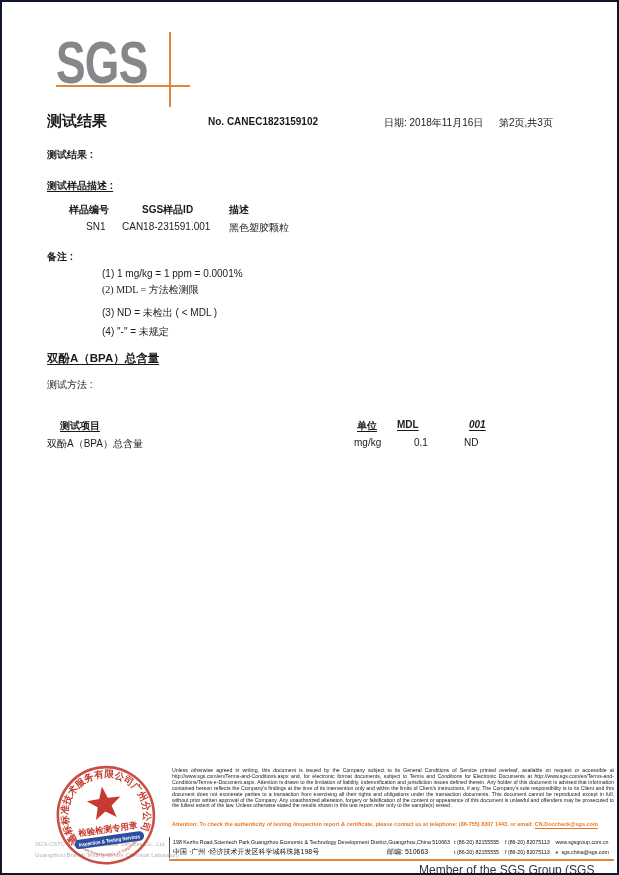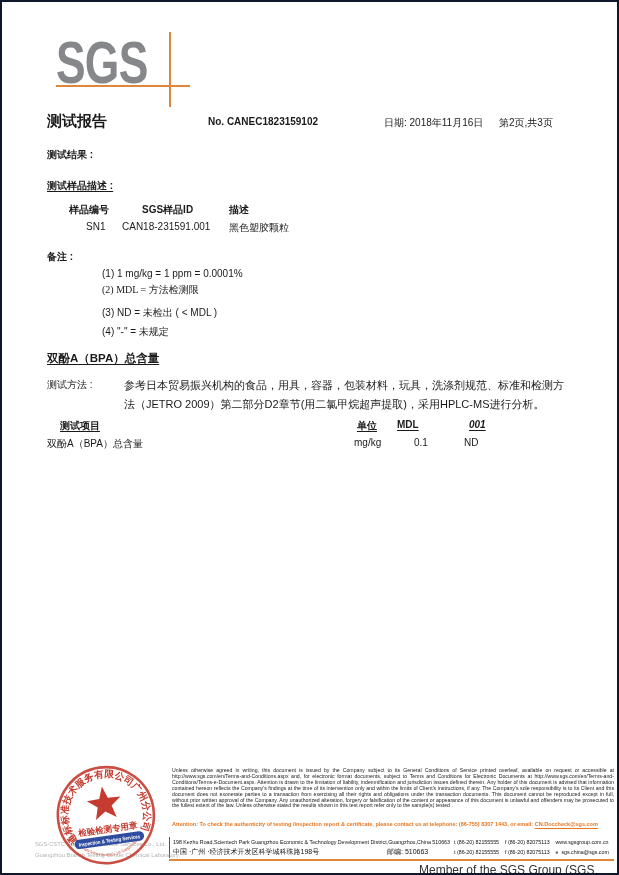--- a/index.html
+++ b/index.html
@@ -24,21 +24,21 @@
 </style>
 </head>
 <body>
 
 <div class="page">
 
   <div class="abs logo-text" style="left:54px;top:31px;">SGS</div>
   <div class="abs orange-line" style="left:54px;top:83px;width:134px;height:2px;"></div>
   <div class="abs orange-line" style="left:167px;top:30px;width:2px;height:75px;"></div>
 
-  <div class="abs b" style="left:45px;top:110px;font-size:15px;">测试报告</div>
+  <div class="abs b" style="left:45px;top:110px;font-size:15px;">测试结果</div>
   <div class="abs fs11" style="left:206px;top:114px;font-weight:600;">No. CANEC1823159102</div>
   <div class="abs fs11" style="left:382px;top:114px;">日期: 2018年11月16日</div>
   <div class="abs fs11" style="left:497px;top:114px;">第2页,共3页</div>
 
   <div class="abs fs11 b" style="left:45px;top:146px;">测试结果 :</div>
 
   <div class="abs fs11 b u" style="left:45px;top:177px;">测试样品描述 :</div>
 
   <div class="abs fs11 b" style="left:67px;top:201px;">样品编号</div>
   <div class="abs fs11 b" style="left:140px;top:201px;">SGS样品ID</div>
@@ -49,21 +49,20 @@
   <div class="abs fs11" style="left:227px;top:219px;">黑色塑胶颗粒</div>
 
   <div class="abs fs11 b" style="left:45px;top:248px;">备注 :</div>
   <div class="abs fs11" style="left:100px;top:266px;">(1) 1 mg/kg = 1 ppm = 0.0001%</div>
   <div class="abs fs11" style="left:100px;top:281px;font-family:Liberation Serif, serif;">(2) MDL = 方法检测限</div>
   <div class="abs fs11" style="left:100px;top:304px;">(3) ND = 未检出 ( &lt; MDL )</div>
   <div class="abs fs11" style="left:100px;top:323px;">(4) "-" = 未规定</div>
 
   <div class="abs b u" style="left:45px;top:349px;font-size:11.5px;">双酚A（BPA）总含量</div>
   <div class="abs fs11" style="left:45px;top:376px;">测试方法 :</div>
-  <div class="abs method" style="left:122px;top:374px;">参考日本贸易振兴机构的食品，用具，容器，包装材料，玩具，洗涤剂规范、标准和检测方法（JETRO 2009）第二部分D2章节(用二氯甲烷超声提取)，采用HPLC-MS进行分析。</div>
 
   <div class="abs fs11 b u" style="left:58px;top:417px;">测试项目</div>
   <div class="abs fs11 b u" style="left:355px;top:417px;">单位</div>
   <div class="abs fs11 b u" style="left:395px;top:417px;">MDL</div>
   <div class="abs fs11 b u" style="left:467px;top:417px;font-style:italic;">001</div>
 
   <div class="abs fs11" style="left:45px;top:435px;">双酚A（BPA）总含量</div>
   <div class="abs fs11" style="left:352px;top:435px;">mg/kg</div>
   <div class="abs fs11" style="left:412px;top:435px;">0.1</div>
   <div class="abs fs11" style="left:462px;top:435px;">ND</div>

